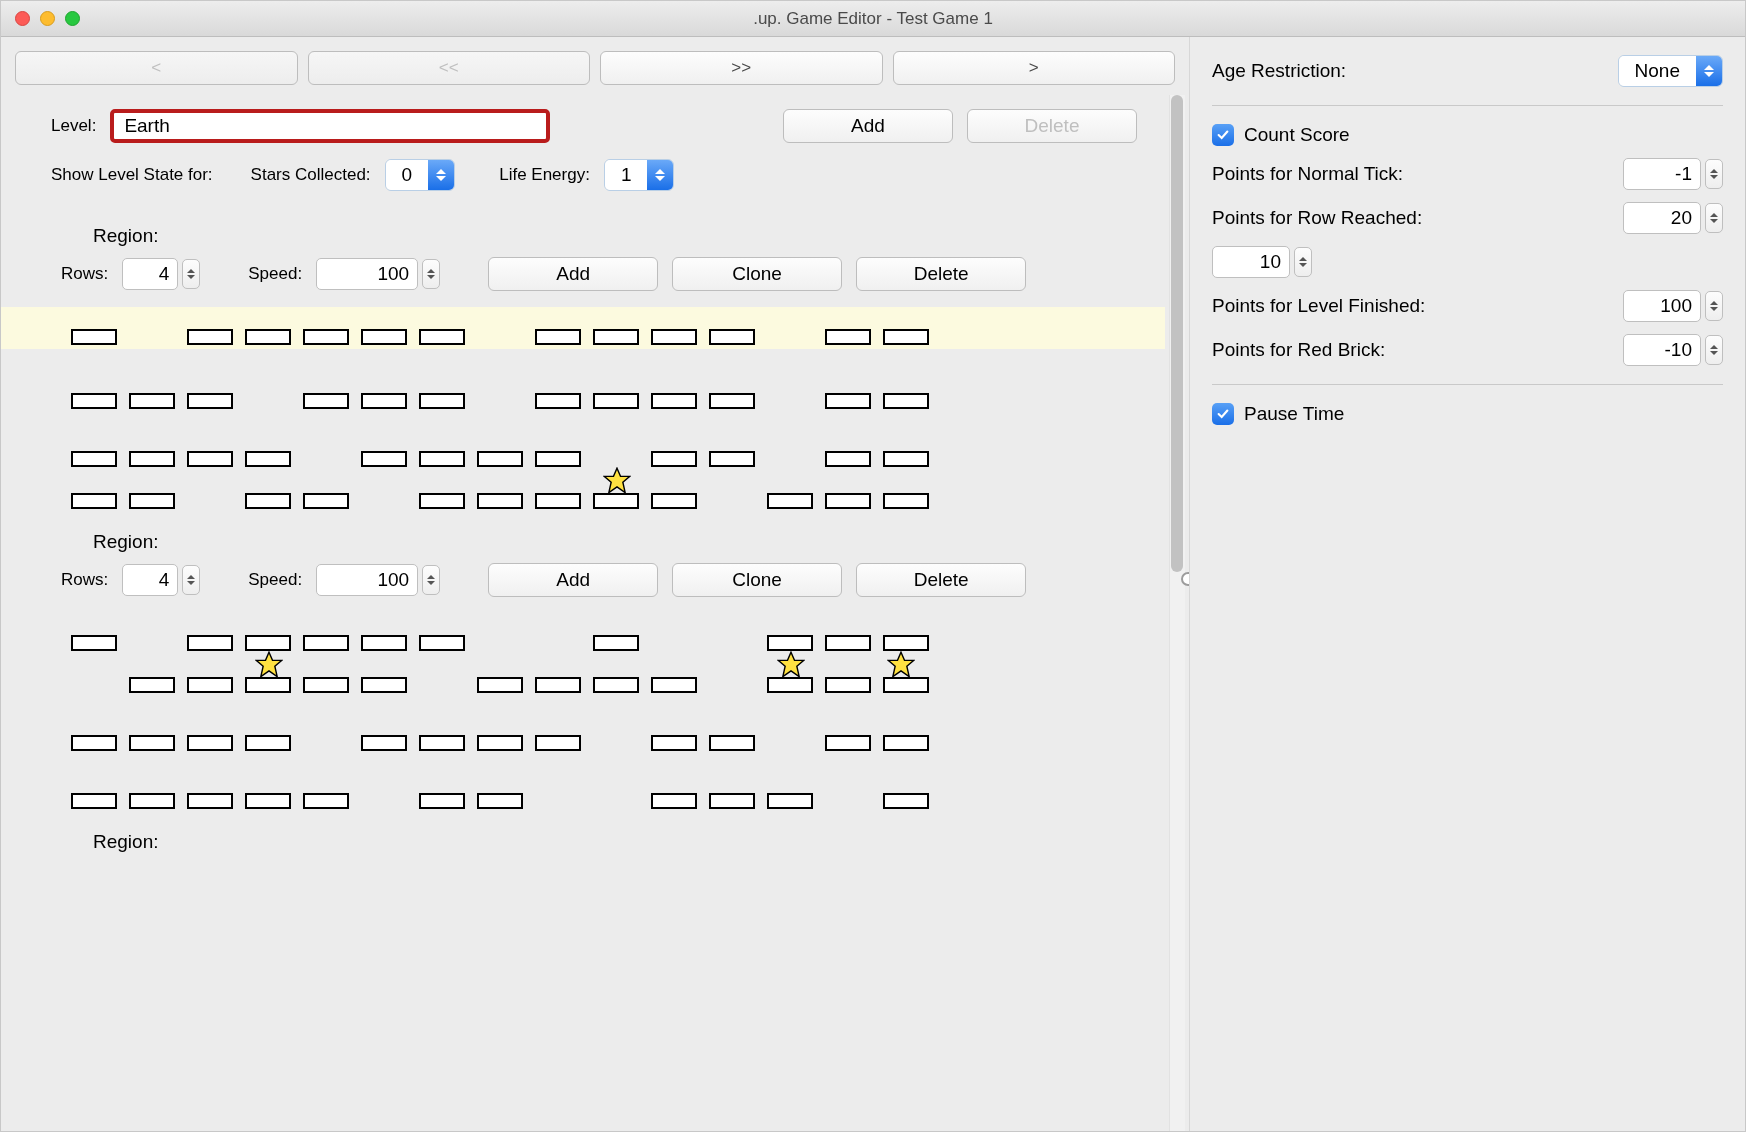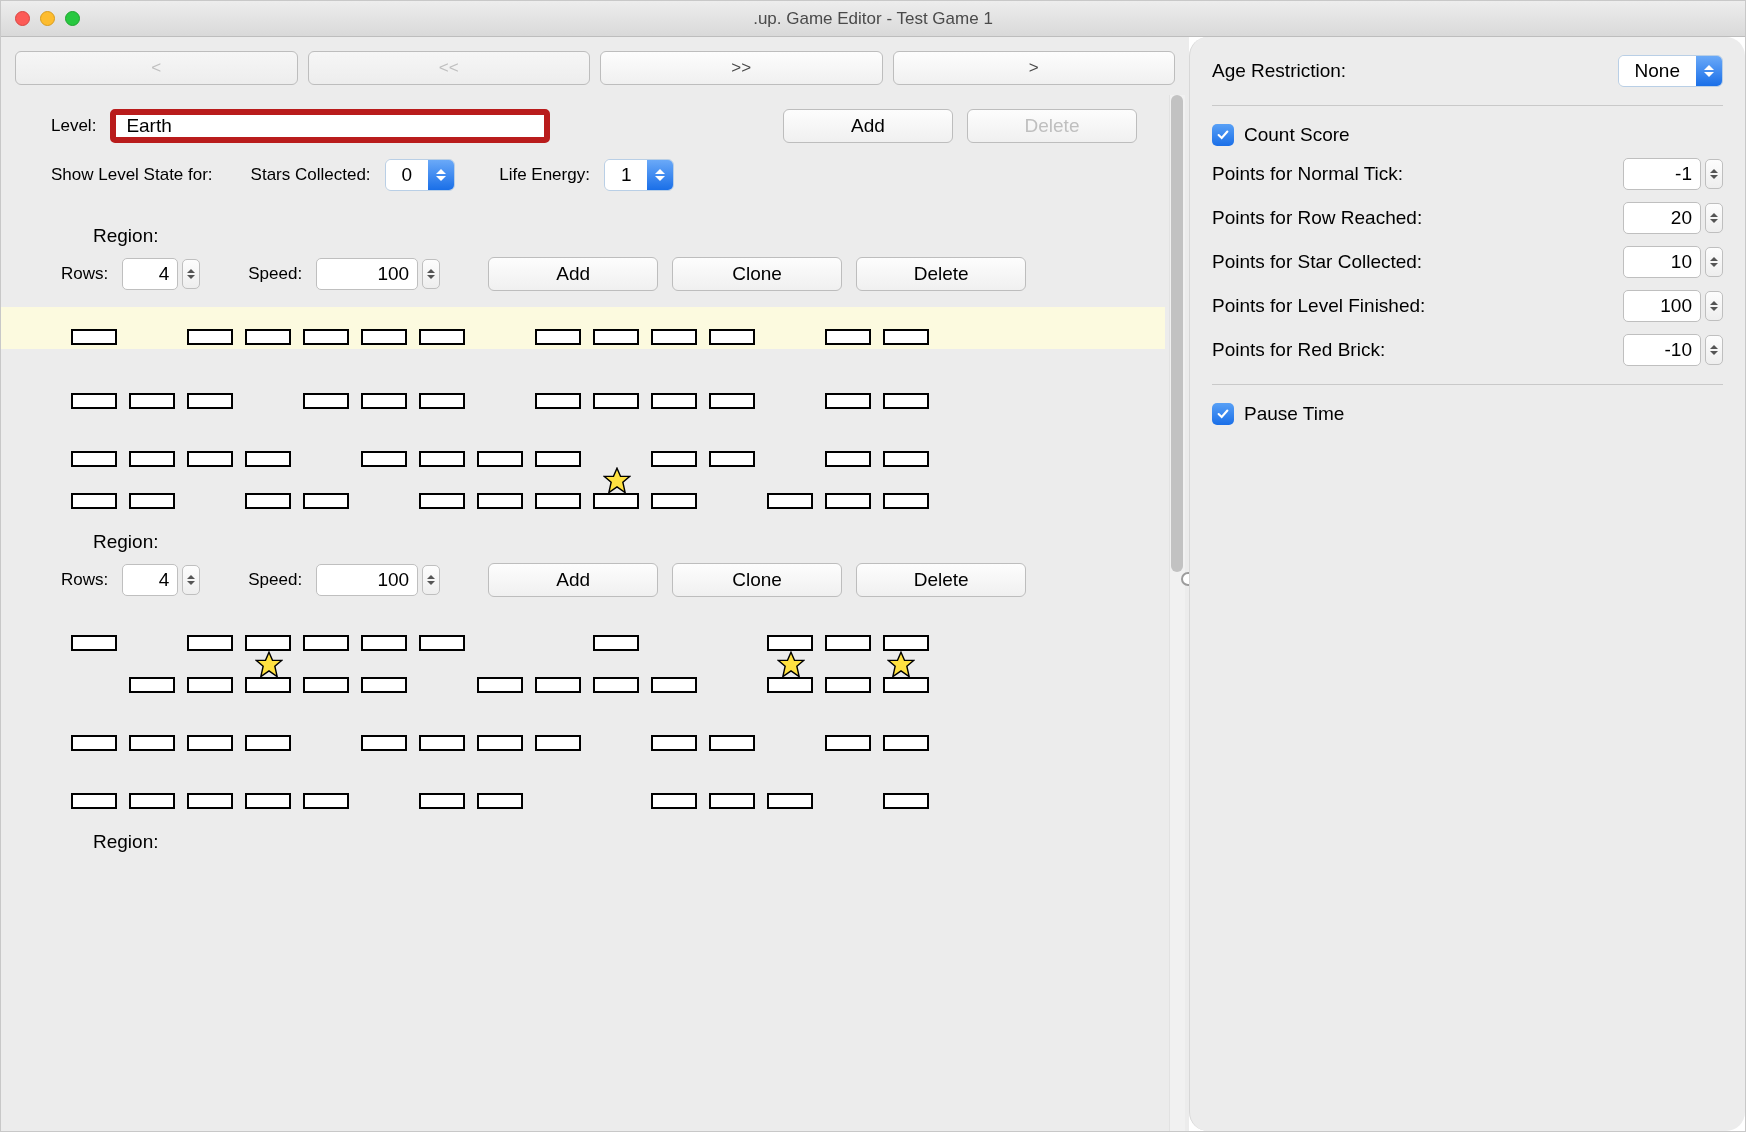--- a/index.html
+++ b/index.html
@@ -28,21 +28,21 @@
   .scrollinner { position:absolute; inset:0 24px 0 0; overflow-y:auto; }
   .fakescroll { position:absolute; right:4px; top:0; bottom:0; width:16px; }
   .fakescroll .track { position:absolute; inset:0; background:#f1f1f1; border-left:1px solid #e2e2e2; }
   .fakescroll .thumb { position:absolute; left:2px; width:12px; background:#c2c2c2; border-radius:6px; top:0; height:46%; }
   .fakescroll .grip { position:absolute; right:-10px; top:46%; width:14px; height:14px; border:2px solid #9c9c9c; border-radius:50%; background:#fff; }
 
   .pinbar { background:#fdfcdc; padding:14px 18px; font-size:21px; }
   .pad { padding:14px 28px 0 50px; }
   .row { display:flex; align-items:center; gap:14px; margin-bottom:16px; flex-wrap:wrap;}
   .lbl { font-size:17px; }
-  .textin { height:34px; border:6px solid #b91c1c; border-radius:5px; padding:0 10px; font-size:19px; background:#fff; }
+  .textin { height:34px; border:4px solid #b91c1c; border-radius:5px; padding:0 10px; font-size:19px; background:#fff; }
   .textin.level { width:440px; }
   .btn { height:34px; border:1px solid #bdbdbd; border-radius:6px; background:linear-gradient(#fdfdfd,#f0f0f0); font-size:19px; padding:0 28px; }
   .btn.disabled { color:#bfbfbf; }
   .spacer { flex:1; }
 
   
   .combo { display:inline-flex; height:32px; border-radius:6px; overflow:hidden; border:1px solid #b9cfe6;}
   .combo .v { background:#fff; padding:0 16px; display:flex; align-items:center; font-size:19px;text-align:center;}
   .combo .arr { width:26px; background:linear-gradient(#6aa9f8,#1a6fe8); display:flex; flex-direction:column; align-items:center; justify-content:center; gap:2px;}
   .combo .arr span{width:0;height:0;border-left:5px solid transparent;border-right:5px solid transparent;}
@@ -63,21 +63,21 @@
   .regionlabel { font-size:19px; padding:18px 0 10px 92px; }
 
   .brickrow { display:flex; gap:12px; padding:4px 0 4px 70px; min-height:42px; align-items:flex-end;}
   .brickrow.hl { background:#fcfadf; }
   .brick { width:46px; height:16px; border:2px solid #000; background:#fff; }
   .nogap { width:46px; height:16px; visibility:hidden;}
   .star { width:28px; height:28px; margin-bottom:-6px;}
   .star svg{ width:100%; height:100%;}
 
   
-  .side { width:556px; background:#ececec; border-left:1px solid #d7d7d7; padding:18px 22px 0 22px; display:flex; flex-direction:column; gap:12px;border-radius:19px;}
+  .side { width:556px; background:#ececec; border-left:1px solid #d7d7d7; padding:18px 22px 0 22px; display:flex; flex-direction:column; gap:12px;}
   .siderow { display:flex; align-items:center; }
   .sidelabel { font-size:19px; flex:1; }
   hr.sep{ border:none; border-top:1px solid #c9c9c9; margin:6px 0;}
   .chk { width:22px; height:22px; border-radius:5px; background:linear-gradient(#58a0f6,#1a6fe8); display:inline-flex; align-items:center; justify-content:center; margin-right:10px;}
   .chk svg{width:14px;height:14px;}
 </style>
 </head>
 <body>
 
 <div class="window">
@@ -398,21 +398,20 @@
           <span class="sidelabel">Points for Row Reached:</span>
         <div class="stepper">
             <div class="num">20</div>
             <div class="arrows">
               <span class="u"></span>
               <span class="d"></span>
             </div>
           </div>
         </div>
       <div class="siderow">
-          <span class="sidelabel">Points for Star Collected:</span>
         <div class="stepper">
             <div class="num">10</div>
             <div class="arrows">
               <span class="u"></span>
               <span class="d"></span>
             </div>
           </div>
         </div>
       <div class="siderow">
           <span class="sidelabel">Points for Level Finished:</span>

